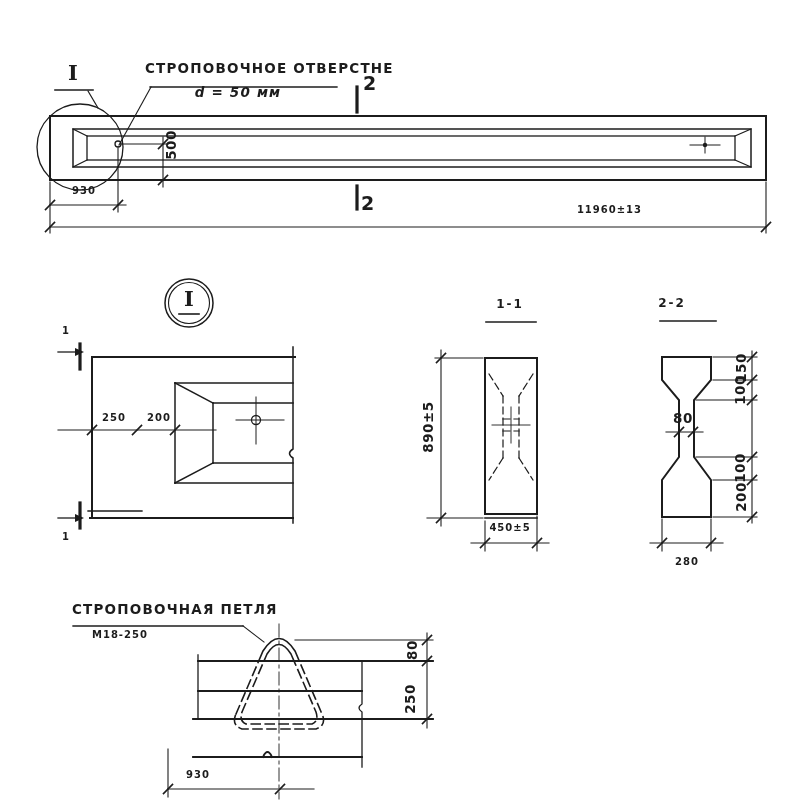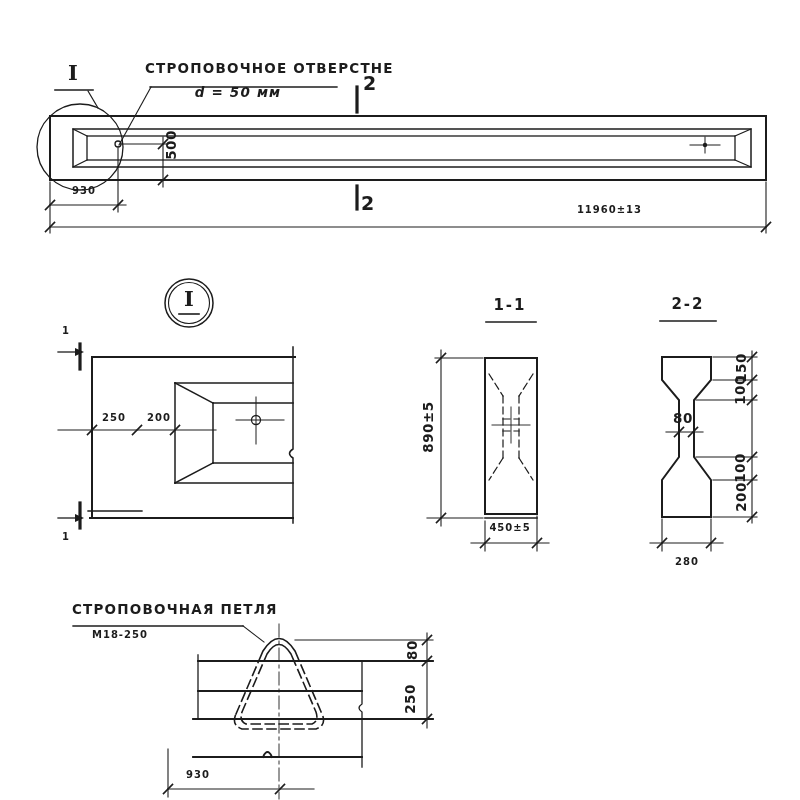--- a/index.html
+++ b/index.html
@@ -6,21 +6,21 @@
   #sheet{
     position:relative;width:800px;height:800px;background:#ffffff;
     font-family:"DejaVu Sans",sans-serif;color:#1c1c1c;overflow:hidden;
   }
   #linework{position:absolute;left:0;top:0;}
   .lbl{position:absolute;font-weight:bold;white-space:nowrap;line-height:1;}
   .ctr{text-align:center;}
   .note{font-size:13.5px;letter-spacing:1.2px;}
   .dim{font-size:10px;letter-spacing:1px;}
   .dimsm{font-size:13.5px;letter-spacing:0.5px;}
-  .sect{font-size:15px;letter-spacing:2px;}
+  .sect{font-size:12px;letter-spacing:2px;}
   .mark{font-size:19px;}
   .roman{font-family:"DejaVu Serif",serif;font-size:21px;}
   .vtext{transform:rotate(-90deg);transform-origin:center;}
 </style>
 </head>
 <body>
 
 <div id="sheet">
 
 <svg id="linework" width="800" height="800" viewBox="0 0 800 800" fill="none" stroke="#1c1c1c" stroke-linecap="square">
@@ -244,21 +244,21 @@
 <div class="lbl dim ctr" style="left:58px;top:326px;width:16px;">1</div>
 <div class="lbl dim ctr" style="left:58px;top:532px;width:16px;">1</div>
 
 <div class="lbl dim ctr" style="left:94px;top:413px;width:40px;">250</div>
 <div class="lbl dim ctr" style="left:139px;top:413px;width:40px;">200</div>
 
 <div class="lbl sect ctr" style="left:478px;top:298px;width:64px;">1-1</div>
 <div class="lbl dimsm ctr vtext" style="left:396px;top:420px;width:66px;height:14px;">890±5</div>
 <div class="lbl dim ctr" style="left:478px;top:523px;width:64px;">450±5</div>
 
-<div class="lbl sect ctr" style="left:656px;top:297px;width:64px;">2-2</div>
+<div class="lbl sect ctr" style="left:640px;top:297px;width:64px;">2-2</div>
 <div class="lbl dimsm ctr vtext" style="left:724px;top:361px;width:36px;height:14px;">150</div>
 <div class="lbl dimsm ctr vtext" style="left:723px;top:383px;width:36px;height:14px;">100</div>
 <div class="lbl dimsm ctr" style="left:668px;top:412px;width:30px;">80</div>
 <div class="lbl dimsm ctr vtext" style="left:723px;top:461px;width:36px;height:14px;">100</div>
 <div class="lbl dimsm ctr vtext" style="left:724px;top:490px;width:36px;height:14px;">200</div>
 <div class="lbl dim ctr" style="left:662px;top:524px;width:50px;margin-top:33px;">280</div>
 
 <div class="lbl note" style="left:72px;top:603px;">СТРОПОВОЧНАЯ ПЕТЛЯ</div>
 <div class="lbl dim" style="left:92px;top:630px;">М18-250</div>
 

